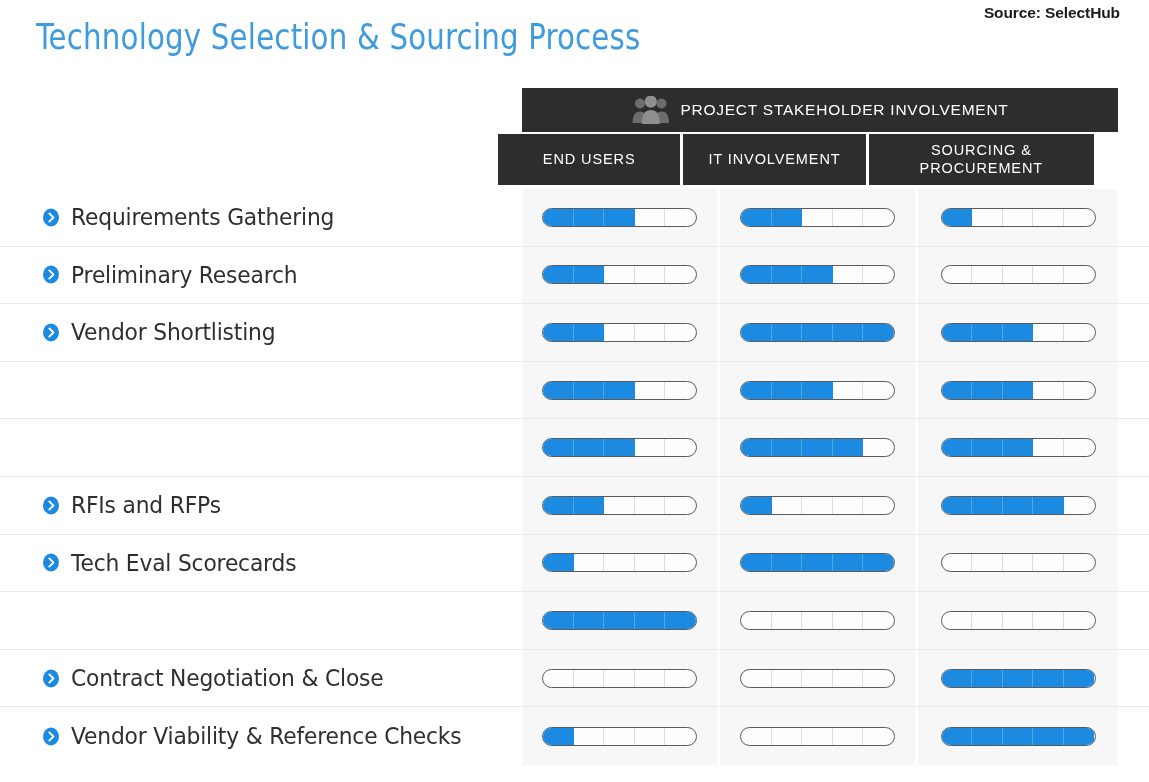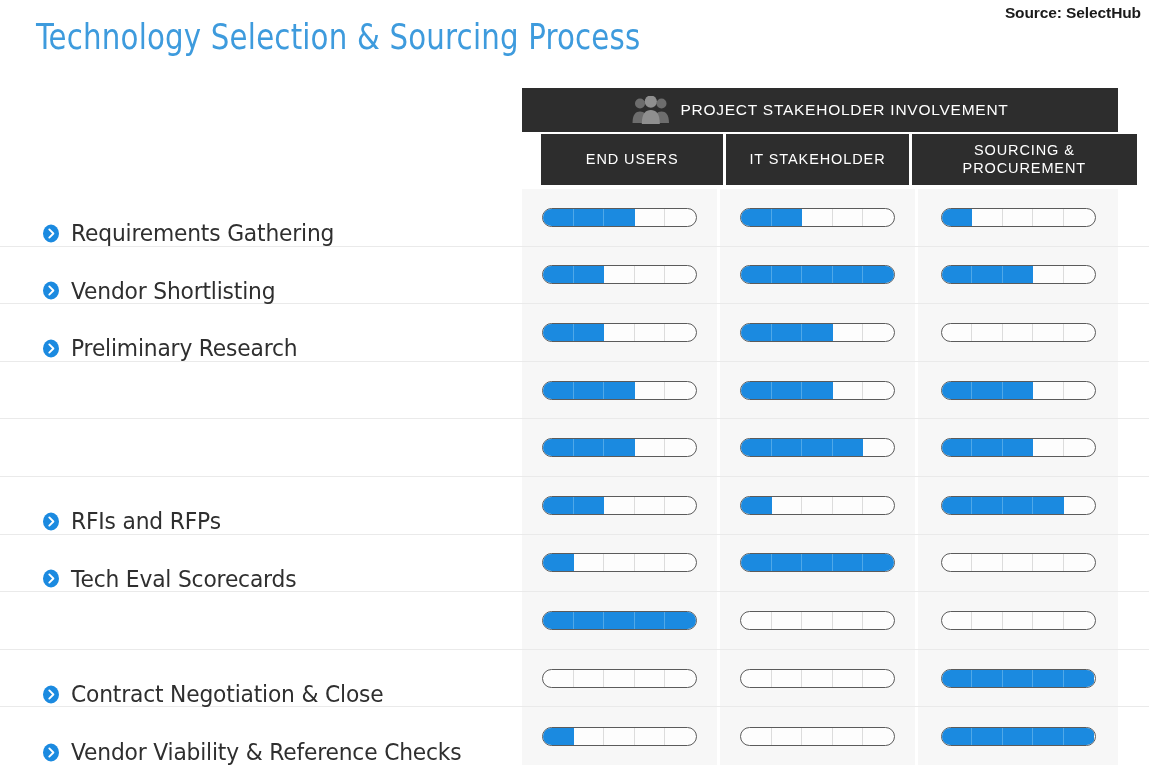--- a/index.html
+++ b/index.html
@@ -12,21 +12,21 @@
     background: #ffffff;
     font-family: "Liberation Sans", sans-serif;
     overflow: hidden;
     position: relative;
   }
 
   
   #source-credit {
     position: absolute;
     top: 4px;
-    right: 8px;
+    right: 29px;
     font-size: 15.5px;
     font-weight: bold;
     color: #1a1a1a;
     letter-spacing: -0.1px;
     font-family: "Liberation Sans", sans-serif;
   }
 
   
   #page-title {
     position: absolute;
@@ -77,21 +77,21 @@
   }
   .people-icon {
     display: block;
     width: 40px;
     height: 28px;
     flex: none;
   }
 
   #column-headers {
     position: absolute;
-    left: 541px;
+    left: 498px;
     top: 46px;
     width: 596px;
     height: 51px;
     display: flex;
     gap: 3px;
   }
   .col-head {
     background: #2d2d2d;
     color: #ffffff;
     font-size: 14.5px;
@@ -113,21 +113,21 @@
     position: relative;
     height: 57.6px;
     box-sizing: border-box;
     border-bottom: 1px solid #eaeaea;
   }
   .row:last-child { border-bottom: none; }
 
   .row-label-cell {
     position: absolute;
     left: 0;
-    top: 16px;
+    top: 0;
     width: 522px;
     height: 100%;
     display: flex;
     align-items: center;
     padding-left: 42px;
     box-sizing: border-box;
   }
   .chevron-icon {
     width: 18px;
     height: 19px;
@@ -211,21 +211,21 @@
           <path d="M23 27 C23 18 26.5 15.5 30.5 15.5 C34.5 15.5 38 18 38 27 Z" fill="#6d6d6d"></path>
           <circle cx="19.8" cy="5.6" r="6.1" fill="#8f8f8f"></circle>
           <path d="M10.8 28 C10.8 17 14.8 14 19.8 14 C24.8 14 28.8 17 28.8 28 Z" fill="#8f8f8f"></path>
         </svg>
       </span>
       <span class="banner-text">PROJECT STAKEHOLDER INVOLVEMENT</span>
     </div>
 
     <div id="column-headers">
       <div class="col-head c0">END USERS</div>
-      <div class="col-head c1">IT STAKEHOLDER</div>
+      <div class="col-head c1">IT INVOLVEMENT</div>
       <div class="col-head c2">SOURCING &amp; PROCUREMENT</div>
     </div>
 
   </div>
 
   <div id="rows-container">
       <div class="row">
         <div class="row-label-cell">
           <span class="chevron-icon"><svg viewBox="0 0 18 19" width="18" height="19" aria-hidden="true">
               <ellipse cx="9" cy="9.5" rx="8" ry="9" fill="#1b8ae0"></ellipse>
@@ -262,20 +262,58 @@
             </div>
           </div>
         </div>
       </div>
       <div class="row">
         <div class="row-label-cell">
           <span class="chevron-icon"><svg viewBox="0 0 18 19" width="18" height="19" aria-hidden="true">
               <ellipse cx="9" cy="9.5" rx="8" ry="9" fill="#1b8ae0"></ellipse>
               <path d="M7.3 5.4 L11.4 9.5 L7.3 13.6" fill="none" stroke="#ffffff" stroke-width="1.9" stroke-linecap="round" stroke-linejoin="round"></path>
             </svg></span>
+          <span class="row-label">Preliminary Research</span>
+        </div>
+        <div class="bars-cell">
+          <div class="bar-cell c0">
+            <div class="bar" role="meter" aria-valuenow="2" aria-valuemin="0" aria-valuemax="5">
+              <div class="seg on"></div>
+              <div class="seg on last-on"></div>
+              <div class="seg"></div>
+              <div class="seg"></div>
+              <div class="seg"></div>
+            </div>
+          </div>
+          <div class="bar-cell c1">
+            <div class="bar" role="meter" aria-valuenow="3" aria-valuemin="0" aria-valuemax="5">
+              <div class="seg on"></div>
+              <div class="seg on"></div>
+              <div class="seg on last-on"></div>
+              <div class="seg"></div>
+              <div class="seg"></div>
+            </div>
+          </div>
+          <div class="bar-cell c2">
+            <div class="bar" role="meter" aria-valuenow="0" aria-valuemin="0" aria-valuemax="5">
+              <div class="seg"></div>
+              <div class="seg"></div>
+              <div class="seg"></div>
+              <div class="seg"></div>
+              <div class="seg"></div>
+            </div>
+          </div>
+        </div>
+      </div>
+      <div class="row">
+        <div class="row-label-cell">
+          <span class="chevron-icon"><svg viewBox="0 0 18 19" width="18" height="19" aria-hidden="true">
+              <ellipse cx="9" cy="9.5" rx="8" ry="9" fill="#1b8ae0"></ellipse>
+              <path d="M7.3 5.4 L11.4 9.5 L7.3 13.6" fill="none" stroke="#ffffff" stroke-width="1.9" stroke-linecap="round" stroke-linejoin="round"></path>
+            </svg></span>
           <span class="row-label">Vendor Shortlisting</span>
         </div>
         <div class="bars-cell">
           <div class="bar-cell c0">
             <div class="bar" role="meter" aria-valuenow="2" aria-valuemin="0" aria-valuemax="5">
               <div class="seg on"></div>
               <div class="seg on last-on"></div>
               <div class="seg"></div>
               <div class="seg"></div>
               <div class="seg"></div>
@@ -295,297 +333,259 @@
               <div class="seg on"></div>
               <div class="seg on"></div>
               <div class="seg on last-on"></div>
               <div class="seg"></div>
               <div class="seg"></div>
             </div>
           </div>
         </div>
       </div>
       <div class="row">
-        <div class="row-label-cell">
-          <span class="chevron-icon"><svg viewBox="0 0 18 19" width="18" height="19" aria-hidden="true">
-              <ellipse cx="9" cy="9.5" rx="8" ry="9" fill="#1b8ae0"></ellipse>
-              <path d="M7.3 5.4 L11.4 9.5 L7.3 13.6" fill="none" stroke="#ffffff" stroke-width="1.9" stroke-linecap="round" stroke-linejoin="round"></path>
-            </svg></span>
-          <span class="row-label">Preliminary Research</span>
+        <div class="bars-cell">
+          <div class="bar-cell c0">
+            <div class="bar" role="meter" aria-valuenow="3" aria-valuemin="0" aria-valuemax="5">
+              <div class="seg on"></div>
+              <div class="seg on"></div>
+              <div class="seg on last-on"></div>
+              <div class="seg"></div>
+              <div class="seg"></div>
+            </div>
+          </div>
+          <div class="bar-cell c1">
+            <div class="bar" role="meter" aria-valuenow="3" aria-valuemin="0" aria-valuemax="5">
+              <div class="seg on"></div>
+              <div class="seg on"></div>
+              <div class="seg on last-on"></div>
+              <div class="seg"></div>
+              <div class="seg"></div>
+            </div>
+          </div>
+          <div class="bar-cell c2">
+            <div class="bar" role="meter" aria-valuenow="3" aria-valuemin="0" aria-valuemax="5">
+              <div class="seg on"></div>
+              <div class="seg on"></div>
+              <div class="seg on last-on"></div>
+              <div class="seg"></div>
+              <div class="seg"></div>
+            </div>
+          </div>
+        </div>
+      </div>
+      <div class="row">
+        <div class="bars-cell">
+          <div class="bar-cell c0">
+            <div class="bar" role="meter" aria-valuenow="3" aria-valuemin="0" aria-valuemax="5">
+              <div class="seg on"></div>
+              <div class="seg on"></div>
+              <div class="seg on last-on"></div>
+              <div class="seg"></div>
+              <div class="seg"></div>
+            </div>
+          </div>
+          <div class="bar-cell c1">
+            <div class="bar" role="meter" aria-valuenow="4" aria-valuemin="0" aria-valuemax="5">
+              <div class="seg on"></div>
+              <div class="seg on"></div>
+              <div class="seg on"></div>
+              <div class="seg on last-on"></div>
+              <div class="seg"></div>
+            </div>
+          </div>
+          <div class="bar-cell c2">
+            <div class="bar" role="meter" aria-valuenow="3" aria-valuemin="0" aria-valuemax="5">
+              <div class="seg on"></div>
+              <div class="seg on"></div>
+              <div class="seg on last-on"></div>
+              <div class="seg"></div>
+              <div class="seg"></div>
+            </div>
+          </div>
+        </div>
+      </div>
+      <div class="row">
+        <div class="row-label-cell">
+          <span class="chevron-icon"><svg viewBox="0 0 18 19" width="18" height="19" aria-hidden="true">
+              <ellipse cx="9" cy="9.5" rx="8" ry="9" fill="#1b8ae0"></ellipse>
+              <path d="M7.3 5.4 L11.4 9.5 L7.3 13.6" fill="none" stroke="#ffffff" stroke-width="1.9" stroke-linecap="round" stroke-linejoin="round"></path>
+            </svg></span>
+          <span class="row-label">RFIs and RFPs</span>
         </div>
         <div class="bars-cell">
           <div class="bar-cell c0">
             <div class="bar" role="meter" aria-valuenow="2" aria-valuemin="0" aria-valuemax="5">
               <div class="seg on"></div>
               <div class="seg on last-on"></div>
               <div class="seg"></div>
               <div class="seg"></div>
               <div class="seg"></div>
             </div>
           </div>
           <div class="bar-cell c1">
-            <div class="bar" role="meter" aria-valuenow="3" aria-valuemin="0" aria-valuemax="5">
-              <div class="seg on"></div>
-              <div class="seg on"></div>
-              <div class="seg on last-on"></div>
-              <div class="seg"></div>
-              <div class="seg"></div>
-            </div>
-          </div>
-          <div class="bar-cell c2">
-            <div class="bar" role="meter" aria-valuenow="0" aria-valuemin="0" aria-valuemax="5">
-              <div class="seg"></div>
-              <div class="seg"></div>
-              <div class="seg"></div>
-              <div class="seg"></div>
-              <div class="seg"></div>
-            </div>
-          </div>
-        </div>
-      </div>
-      <div class="row">
-        <div class="bars-cell">
-          <div class="bar-cell c0">
-            <div class="bar" role="meter" aria-valuenow="3" aria-valuemin="0" aria-valuemax="5">
-              <div class="seg on"></div>
-              <div class="seg on"></div>
-              <div class="seg on last-on"></div>
-              <div class="seg"></div>
-              <div class="seg"></div>
-            </div>
-          </div>
-          <div class="bar-cell c1">
-            <div class="bar" role="meter" aria-valuenow="3" aria-valuemin="0" aria-valuemax="5">
-              <div class="seg on"></div>
-              <div class="seg on"></div>
-              <div class="seg on last-on"></div>
-              <div class="seg"></div>
-              <div class="seg"></div>
-            </div>
-          </div>
-          <div class="bar-cell c2">
-            <div class="bar" role="meter" aria-valuenow="3" aria-valuemin="0" aria-valuemax="5">
-              <div class="seg on"></div>
-              <div class="seg on"></div>
-              <div class="seg on last-on"></div>
-              <div class="seg"></div>
-              <div class="seg"></div>
-            </div>
-          </div>
-        </div>
-      </div>
-      <div class="row">
-        <div class="bars-cell">
-          <div class="bar-cell c0">
-            <div class="bar" role="meter" aria-valuenow="3" aria-valuemin="0" aria-valuemax="5">
-              <div class="seg on"></div>
-              <div class="seg on"></div>
-              <div class="seg on last-on"></div>
-              <div class="seg"></div>
-              <div class="seg"></div>
-            </div>
-          </div>
-          <div class="bar-cell c1">
+            <div class="bar" role="meter" aria-valuenow="1" aria-valuemin="0" aria-valuemax="5">
+              <div class="seg on last-on"></div>
+              <div class="seg"></div>
+              <div class="seg"></div>
+              <div class="seg"></div>
+              <div class="seg"></div>
+            </div>
+          </div>
+          <div class="bar-cell c2">
             <div class="bar" role="meter" aria-valuenow="4" aria-valuemin="0" aria-valuemax="5">
               <div class="seg on"></div>
               <div class="seg on"></div>
               <div class="seg on"></div>
               <div class="seg on last-on"></div>
               <div class="seg"></div>
             </div>
           </div>
-          <div class="bar-cell c2">
-            <div class="bar" role="meter" aria-valuenow="3" aria-valuemin="0" aria-valuemax="5">
-              <div class="seg on"></div>
-              <div class="seg on"></div>
-              <div class="seg on last-on"></div>
-              <div class="seg"></div>
-              <div class="seg"></div>
-            </div>
-          </div>
-        </div>
-      </div>
-      <div class="row">
-        <div class="row-label-cell">
-          <span class="chevron-icon"><svg viewBox="0 0 18 19" width="18" height="19" aria-hidden="true">
-              <ellipse cx="9" cy="9.5" rx="8" ry="9" fill="#1b8ae0"></ellipse>
-              <path d="M7.3 5.4 L11.4 9.5 L7.3 13.6" fill="none" stroke="#ffffff" stroke-width="1.9" stroke-linecap="round" stroke-linejoin="round"></path>
-            </svg></span>
-          <span class="row-label">RFIs and RFPs</span>
-        </div>
-        <div class="bars-cell">
-          <div class="bar-cell c0">
-            <div class="bar" role="meter" aria-valuenow="2" aria-valuemin="0" aria-valuemax="5">
-              <div class="seg on"></div>
-              <div class="seg on last-on"></div>
-              <div class="seg"></div>
-              <div class="seg"></div>
-              <div class="seg"></div>
-            </div>
-          </div>
-          <div class="bar-cell c1">
+        </div>
+      </div>
+      <div class="row">
+        <div class="row-label-cell">
+          <span class="chevron-icon"><svg viewBox="0 0 18 19" width="18" height="19" aria-hidden="true">
+              <ellipse cx="9" cy="9.5" rx="8" ry="9" fill="#1b8ae0"></ellipse>
+              <path d="M7.3 5.4 L11.4 9.5 L7.3 13.6" fill="none" stroke="#ffffff" stroke-width="1.9" stroke-linecap="round" stroke-linejoin="round"></path>
+            </svg></span>
+          <span class="row-label">Tech Eval Scorecards</span>
+        </div>
+        <div class="bars-cell">
+          <div class="bar-cell c0">
             <div class="bar" role="meter" aria-valuenow="1" aria-valuemin="0" aria-valuemax="5">
               <div class="seg on last-on"></div>
               <div class="seg"></div>
               <div class="seg"></div>
               <div class="seg"></div>
               <div class="seg"></div>
             </div>
           </div>
-          <div class="bar-cell c2">
-            <div class="bar" role="meter" aria-valuenow="4" aria-valuemin="0" aria-valuemax="5">
-              <div class="seg on"></div>
-              <div class="seg on"></div>
-              <div class="seg on"></div>
-              <div class="seg on last-on"></div>
-              <div class="seg"></div>
-            </div>
-          </div>
-        </div>
-      </div>
-      <div class="row">
-        <div class="row-label-cell">
-          <span class="chevron-icon"><svg viewBox="0 0 18 19" width="18" height="19" aria-hidden="true">
-              <ellipse cx="9" cy="9.5" rx="8" ry="9" fill="#1b8ae0"></ellipse>
-              <path d="M7.3 5.4 L11.4 9.5 L7.3 13.6" fill="none" stroke="#ffffff" stroke-width="1.9" stroke-linecap="round" stroke-linejoin="round"></path>
-            </svg></span>
-          <span class="row-label">Tech Eval Scorecards</span>
+          <div class="bar-cell c1">
+            <div class="bar" role="meter" aria-valuenow="5" aria-valuemin="0" aria-valuemax="5">
+              <div class="seg on"></div>
+              <div class="seg on"></div>
+              <div class="seg on"></div>
+              <div class="seg on"></div>
+              <div class="seg on last-on"></div>
+            </div>
+          </div>
+          <div class="bar-cell c2">
+            <div class="bar" role="meter" aria-valuenow="0" aria-valuemin="0" aria-valuemax="5">
+              <div class="seg"></div>
+              <div class="seg"></div>
+              <div class="seg"></div>
+              <div class="seg"></div>
+              <div class="seg"></div>
+            </div>
+          </div>
+        </div>
+      </div>
+      <div class="row">
+        <div class="bars-cell">
+          <div class="bar-cell c0">
+            <div class="bar" role="meter" aria-valuenow="5" aria-valuemin="0" aria-valuemax="5">
+              <div class="seg on"></div>
+              <div class="seg on"></div>
+              <div class="seg on"></div>
+              <div class="seg on"></div>
+              <div class="seg on last-on"></div>
+            </div>
+          </div>
+          <div class="bar-cell c1">
+            <div class="bar" role="meter" aria-valuenow="0" aria-valuemin="0" aria-valuemax="5">
+              <div class="seg"></div>
+              <div class="seg"></div>
+              <div class="seg"></div>
+              <div class="seg"></div>
+              <div class="seg"></div>
+            </div>
+          </div>
+          <div class="bar-cell c2">
+            <div class="bar" role="meter" aria-valuenow="0" aria-valuemin="0" aria-valuemax="5">
+              <div class="seg"></div>
+              <div class="seg"></div>
+              <div class="seg"></div>
+              <div class="seg"></div>
+              <div class="seg"></div>
+            </div>
+          </div>
+        </div>
+      </div>
+      <div class="row">
+        <div class="row-label-cell">
+          <span class="chevron-icon"><svg viewBox="0 0 18 19" width="18" height="19" aria-hidden="true">
+              <ellipse cx="9" cy="9.5" rx="8" ry="9" fill="#1b8ae0"></ellipse>
+              <path d="M7.3 5.4 L11.4 9.5 L7.3 13.6" fill="none" stroke="#ffffff" stroke-width="1.9" stroke-linecap="round" stroke-linejoin="round"></path>
+            </svg></span>
+          <span class="row-label">Contract Negotiation &amp; Close</span>
+        </div>
+        <div class="bars-cell">
+          <div class="bar-cell c0">
+            <div class="bar" role="meter" aria-valuenow="0" aria-valuemin="0" aria-valuemax="5">
+              <div class="seg"></div>
+              <div class="seg"></div>
+              <div class="seg"></div>
+              <div class="seg"></div>
+              <div class="seg"></div>
+            </div>
+          </div>
+          <div class="bar-cell c1">
+            <div class="bar" role="meter" aria-valuenow="0" aria-valuemin="0" aria-valuemax="5">
+              <div class="seg"></div>
+              <div class="seg"></div>
+              <div class="seg"></div>
+              <div class="seg"></div>
+              <div class="seg"></div>
+            </div>
+          </div>
+          <div class="bar-cell c2">
+            <div class="bar" role="meter" aria-valuenow="5" aria-valuemin="0" aria-valuemax="5">
+              <div class="seg on"></div>
+              <div class="seg on"></div>
+              <div class="seg on"></div>
+              <div class="seg on"></div>
+              <div class="seg on last-on"></div>
+            </div>
+          </div>
+        </div>
+      </div>
+      <div class="row">
+        <div class="row-label-cell">
+          <span class="chevron-icon"><svg viewBox="0 0 18 19" width="18" height="19" aria-hidden="true">
+              <ellipse cx="9" cy="9.5" rx="8" ry="9" fill="#1b8ae0"></ellipse>
+              <path d="M7.3 5.4 L11.4 9.5 L7.3 13.6" fill="none" stroke="#ffffff" stroke-width="1.9" stroke-linecap="round" stroke-linejoin="round"></path>
+            </svg></span>
+          <span class="row-label">Vendor Viability &amp; Reference Checks</span>
         </div>
         <div class="bars-cell">
           <div class="bar-cell c0">
             <div class="bar" role="meter" aria-valuenow="1" aria-valuemin="0" aria-valuemax="5">
               <div class="seg on last-on"></div>
               <div class="seg"></div>
               <div class="seg"></div>
               <div class="seg"></div>
               <div class="seg"></div>
             </div>
           </div>
           <div class="bar-cell c1">
+            <div class="bar" role="meter" aria-valuenow="0" aria-valuemin="0" aria-valuemax="5">
+              <div class="seg"></div>
+              <div class="seg"></div>
+              <div class="seg"></div>
+              <div class="seg"></div>
+              <div class="seg"></div>
+            </div>
+          </div>
+          <div class="bar-cell c2">
             <div class="bar" role="meter" aria-valuenow="5" aria-valuemin="0" aria-valuemax="5">
               <div class="seg on"></div>
               <div class="seg on"></div>
               <div class="seg on"></div>
               <div class="seg on"></div>
               <div class="seg on last-on"></div>
             </div>
           </div>
-          <div class="bar-cell c2">
-            <div class="bar" role="meter" aria-valuenow="0" aria-valuemin="0" aria-valuemax="5">
-              <div class="seg"></div>
-              <div class="seg"></div>
-              <div class="seg"></div>
-              <div class="seg"></div>
-              <div class="seg"></div>
-            </div>
-          </div>
-        </div>
-      </div>
-      <div class="row">
-        <div class="bars-cell">
-          <div class="bar-cell c0">
-            <div class="bar" role="meter" aria-valuenow="5" aria-valuemin="0" aria-valuemax="5">
-              <div class="seg on"></div>
-              <div class="seg on"></div>
-              <div class="seg on"></div>
-              <div class="seg on"></div>
-              <div class="seg on last-on"></div>
-            </div>
-          </div>
-          <div class="bar-cell c1">
-            <div class="bar" role="meter" aria-valuenow="0" aria-valuemin="0" aria-valuemax="5">
-              <div class="seg"></div>
-              <div class="seg"></div>
-              <div class="seg"></div>
-              <div class="seg"></div>
-              <div class="seg"></div>
-            </div>
-          </div>
-          <div class="bar-cell c2">
-            <div class="bar" role="meter" aria-valuenow="0" aria-valuemin="0" aria-valuemax="5">
-              <div class="seg"></div>
-              <div class="seg"></div>
-              <div class="seg"></div>
-              <div class="seg"></div>
-              <div class="seg"></div>
-            </div>
-          </div>
-        </div>
-      </div>
-      <div class="row">
-        <div class="row-label-cell">
-          <span class="chevron-icon"><svg viewBox="0 0 18 19" width="18" height="19" aria-hidden="true">
-              <ellipse cx="9" cy="9.5" rx="8" ry="9" fill="#1b8ae0"></ellipse>
-              <path d="M7.3 5.4 L11.4 9.5 L7.3 13.6" fill="none" stroke="#ffffff" stroke-width="1.9" stroke-linecap="round" stroke-linejoin="round"></path>
-            </svg></span>
-          <span class="row-label">Contract Negotiation &amp; Close</span>
-        </div>
-        <div class="bars-cell">
-          <div class="bar-cell c0">
-            <div class="bar" role="meter" aria-valuenow="0" aria-valuemin="0" aria-valuemax="5">
-              <div class="seg"></div>
-              <div class="seg"></div>
-              <div class="seg"></div>
-              <div class="seg"></div>
-              <div class="seg"></div>
-            </div>
-          </div>
-          <div class="bar-cell c1">
-            <div class="bar" role="meter" aria-valuenow="0" aria-valuemin="0" aria-valuemax="5">
-              <div class="seg"></div>
-              <div class="seg"></div>
-              <div class="seg"></div>
-              <div class="seg"></div>
-              <div class="seg"></div>
-            </div>
-          </div>
-          <div class="bar-cell c2">
-            <div class="bar" role="meter" aria-valuenow="5" aria-valuemin="0" aria-valuemax="5">
-              <div class="seg on"></div>
-              <div class="seg on"></div>
-              <div class="seg on"></div>
-              <div class="seg on"></div>
-              <div class="seg on last-on"></div>
-            </div>
-          </div>
-        </div>
-      </div>
-      <div class="row">
-        <div class="row-label-cell">
-          <span class="chevron-icon"><svg viewBox="0 0 18 19" width="18" height="19" aria-hidden="true">
-              <ellipse cx="9" cy="9.5" rx="8" ry="9" fill="#1b8ae0"></ellipse>
-              <path d="M7.3 5.4 L11.4 9.5 L7.3 13.6" fill="none" stroke="#ffffff" stroke-width="1.9" stroke-linecap="round" stroke-linejoin="round"></path>
-            </svg></span>
-          <span class="row-label">Vendor Viability &amp; Reference Checks</span>
-        </div>
-        <div class="bars-cell">
-          <div class="bar-cell c0">
-            <div class="bar" role="meter" aria-valuenow="1" aria-valuemin="0" aria-valuemax="5">
-              <div class="seg on last-on"></div>
-              <div class="seg"></div>
-              <div class="seg"></div>
-              <div class="seg"></div>
-              <div class="seg"></div>
-            </div>
-          </div>
-          <div class="bar-cell c1">
-            <div class="bar" role="meter" aria-valuenow="0" aria-valuemin="0" aria-valuemax="5">
-              <div class="seg"></div>
-              <div class="seg"></div>
-              <div class="seg"></div>
-              <div class="seg"></div>
-              <div class="seg"></div>
-            </div>
-          </div>
-          <div class="bar-cell c2">
-            <div class="bar" role="meter" aria-valuenow="5" aria-valuemin="0" aria-valuemax="5">
-              <div class="seg on"></div>
-              <div class="seg on"></div>
-              <div class="seg on"></div>
-              <div class="seg on"></div>
-              <div class="seg on last-on"></div>
-            </div>
-          </div>
         </div>
       </div>
     </div>
 
 </div>
 
 </body></html>

